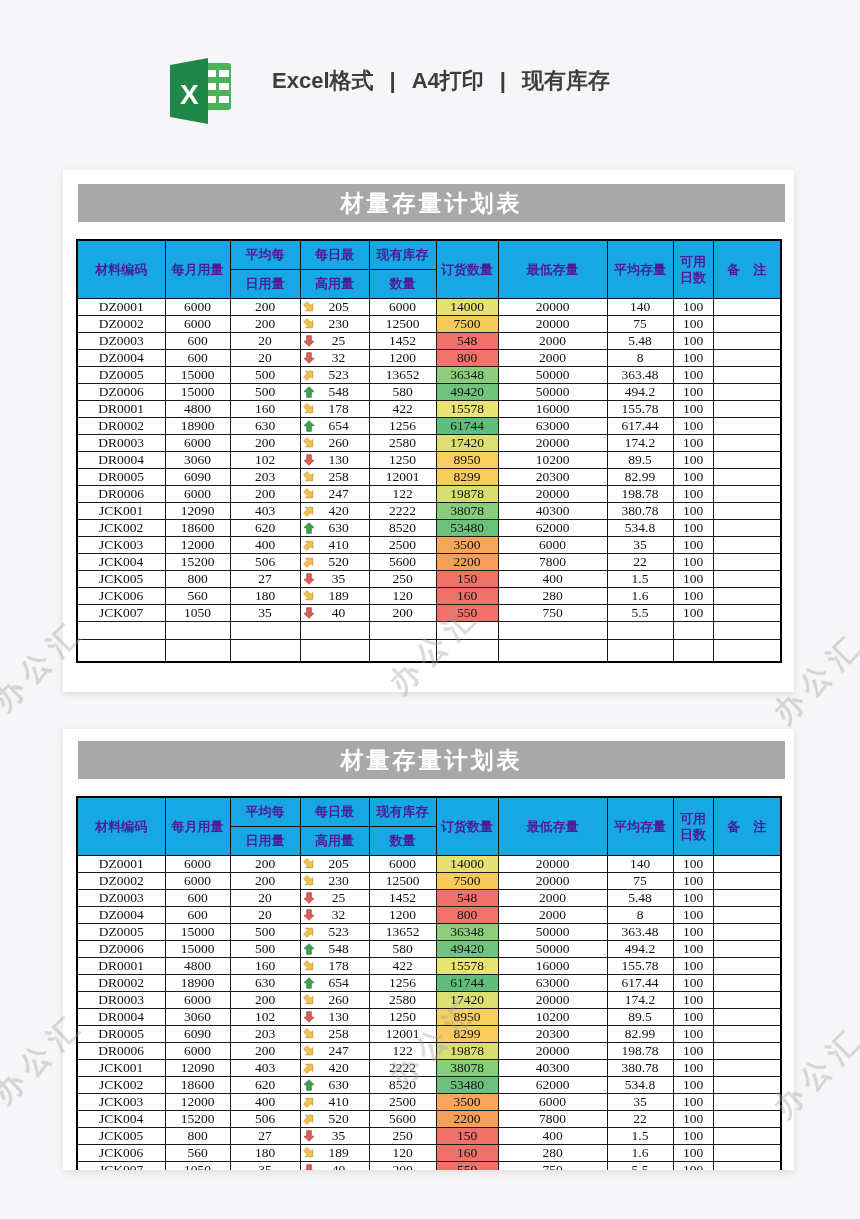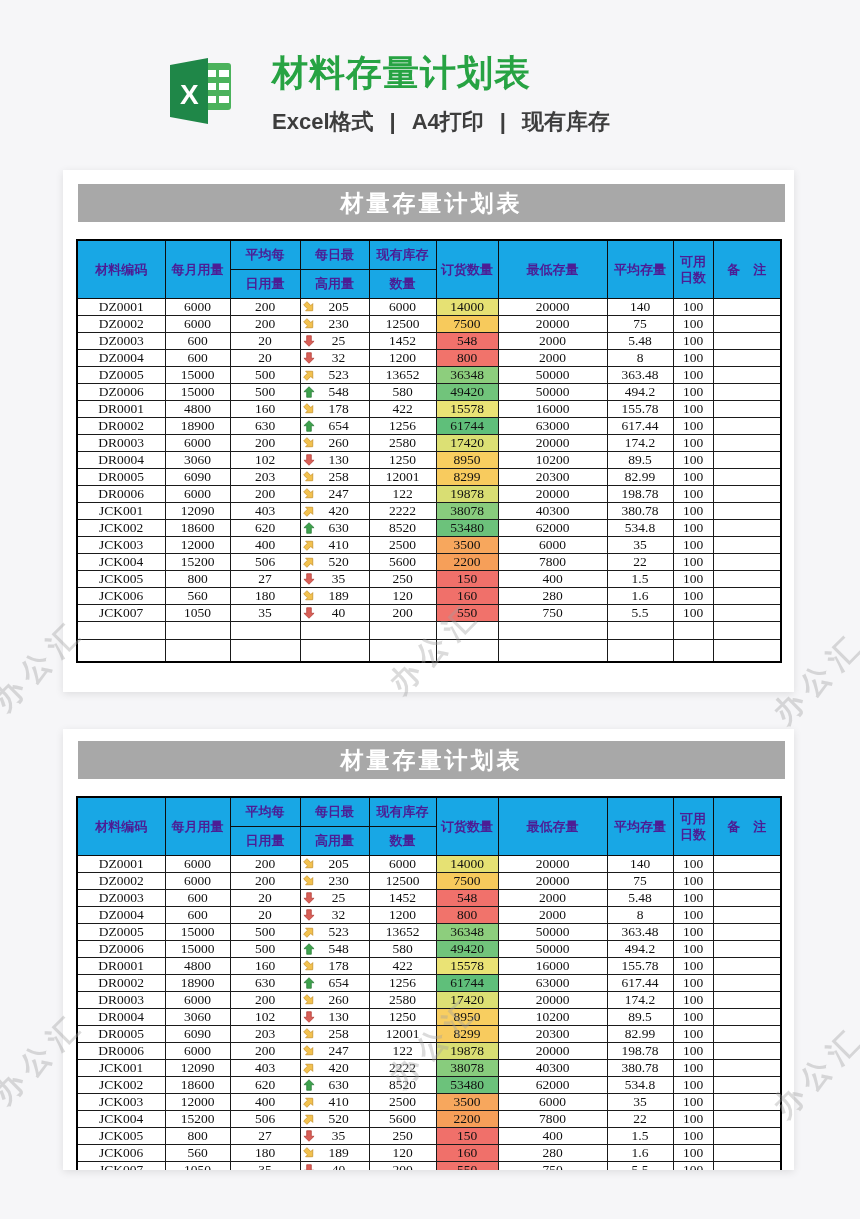--- a/index.html
+++ b/index.html
@@ -72,21 +72,20 @@
       <rect x="49" y="12" width="10" height="7" fill="#fff"></rect>
       <rect x="38" y="25" width="8" height="7" fill="#fff"></rect>
       <rect x="49" y="25" width="10" height="7" fill="#fff"></rect>
       <rect x="38" y="38" width="8" height="7" fill="#fff"></rect>
       <rect x="49" y="38" width="10" height="7" fill="#fff"></rect>
       <polygon points="0,7 38,0 38,66 0,59" fill="#1F8748"></polygon>
       <text x="10" y="46" font-family="Liberation Sans, sans-serif" font-size="28" font-weight="bold" fill="#ffffff">X</text>
     </svg>
   </span>
   <div class="hero-text">
-    <div class="hero-title">材料存量计划表</div>
     <div class="hero-sub">
       <span>Excel格式</span>
       <span class="sep">|</span>
       <span>A4打印</span>
       <span class="sep">|</span>
       <span>现有库存</span>
     </div>
   </div>
 </div>
 

